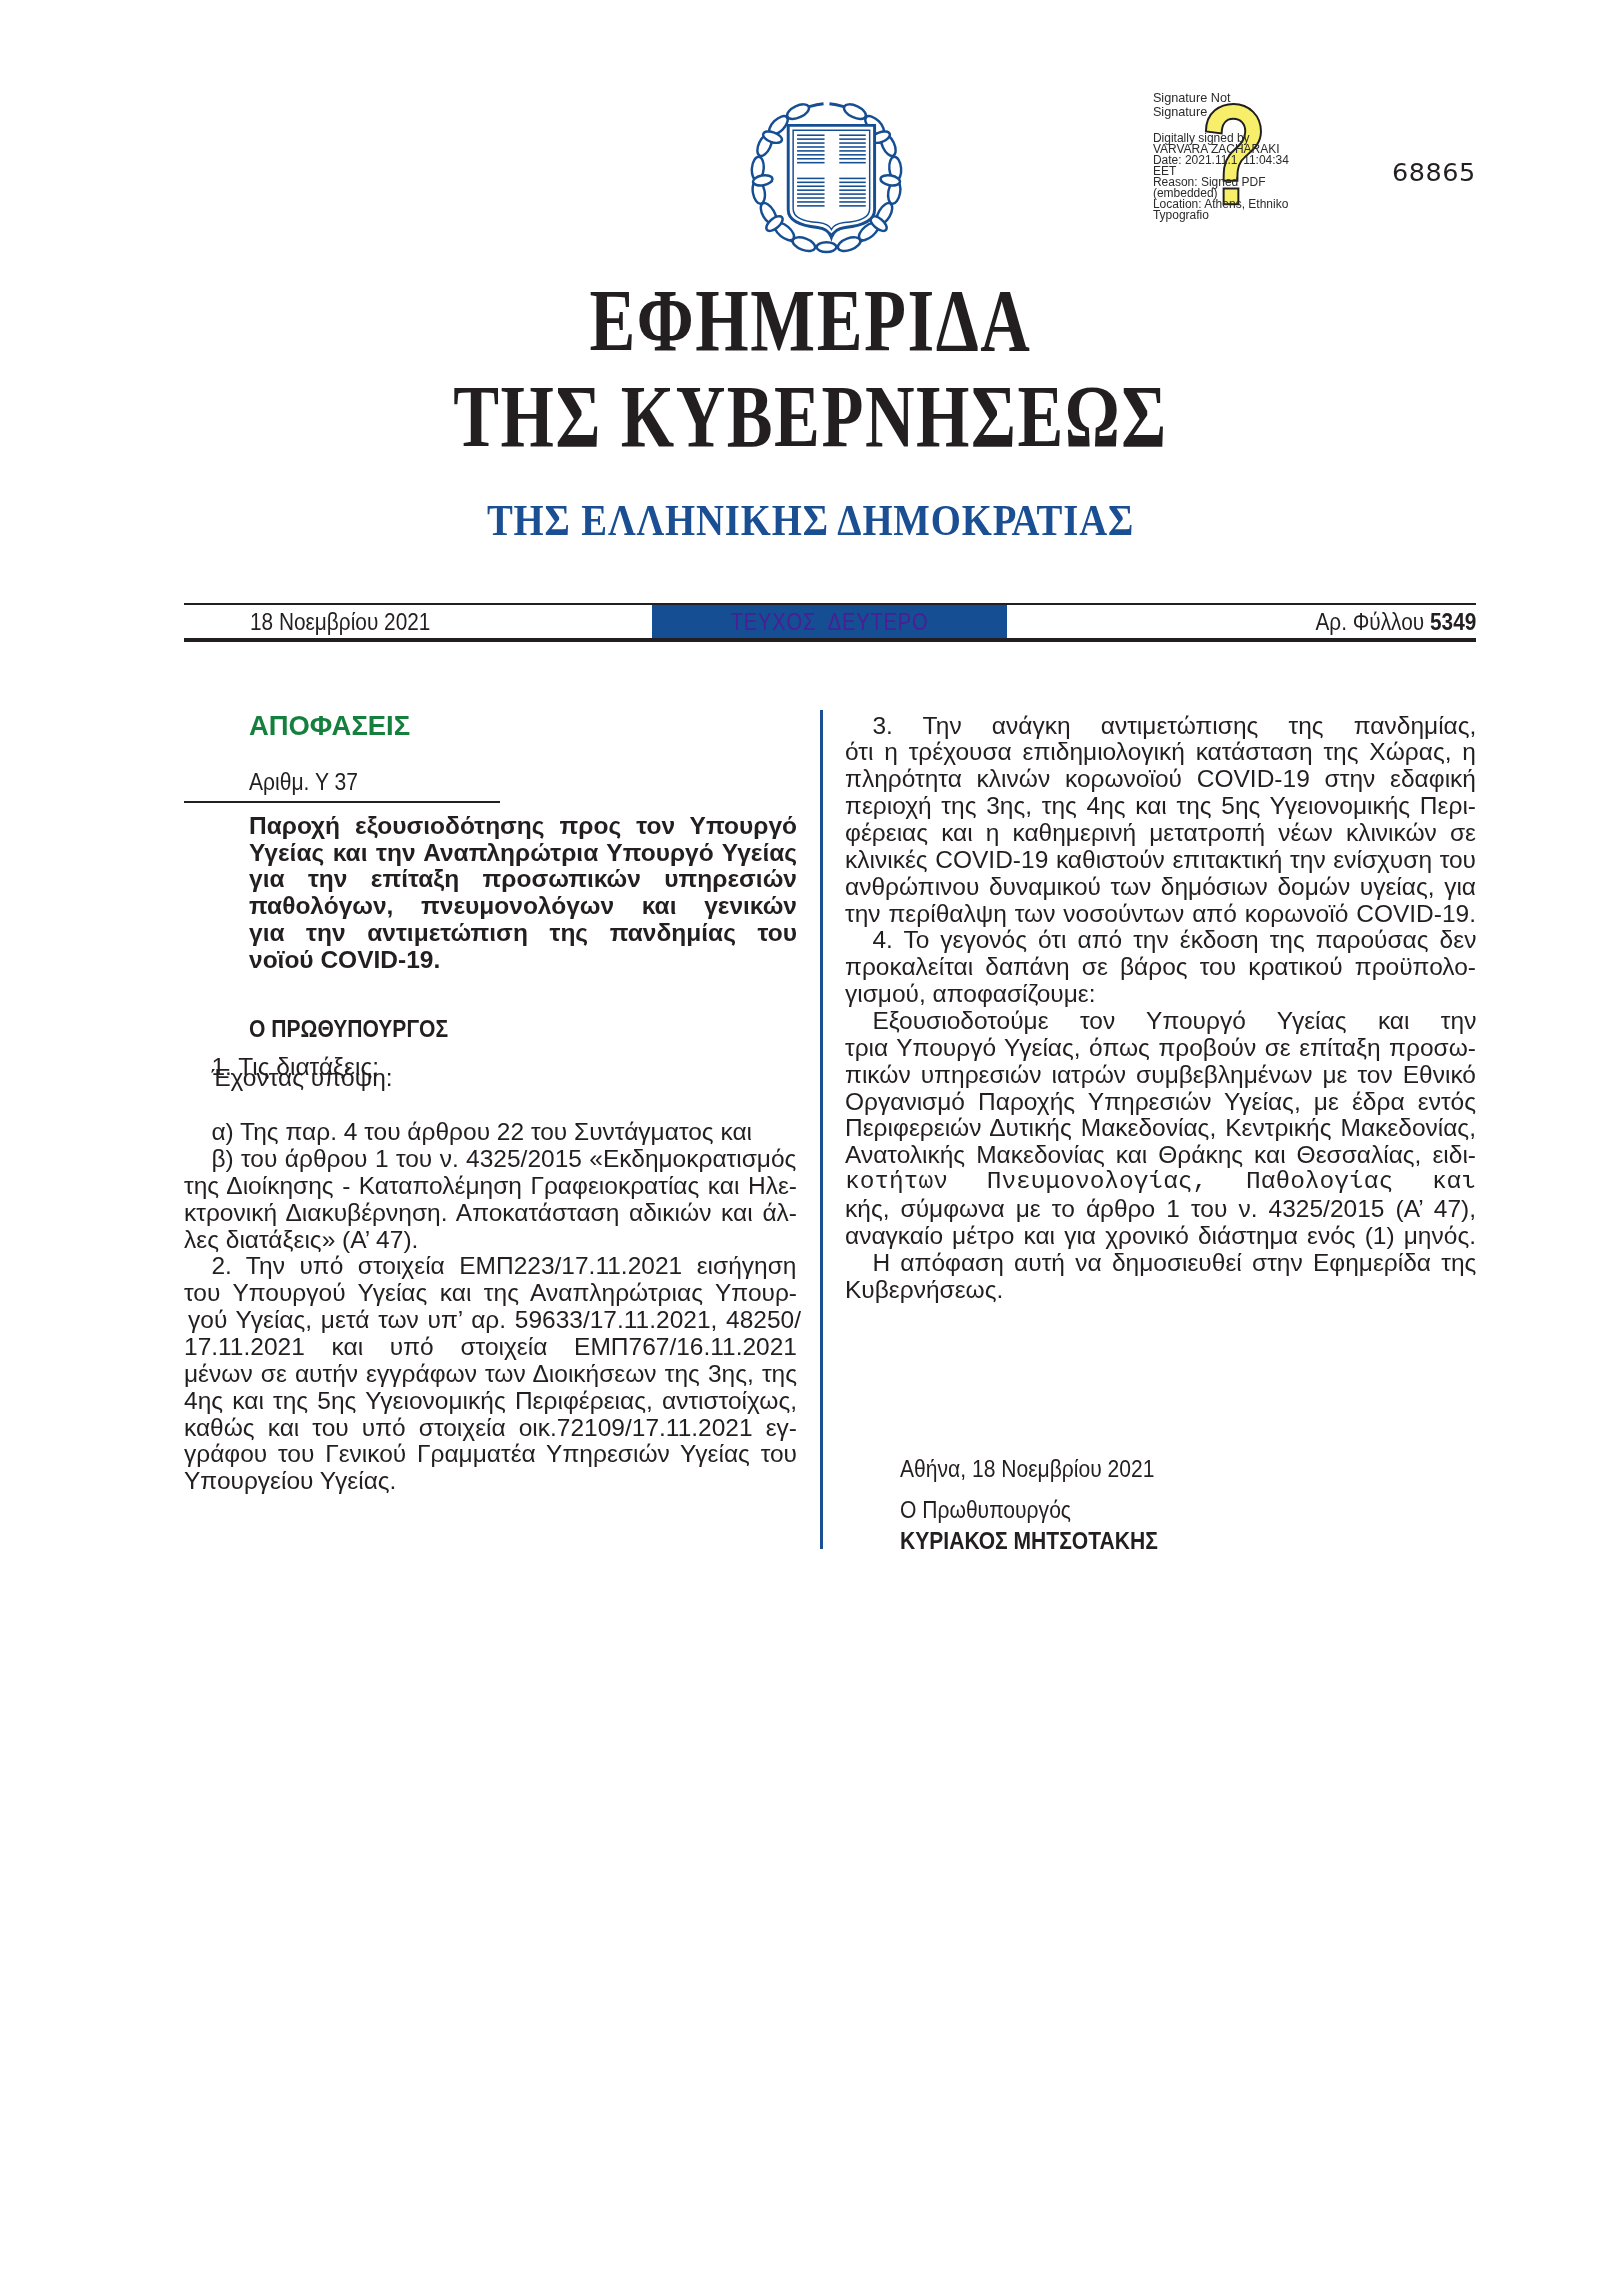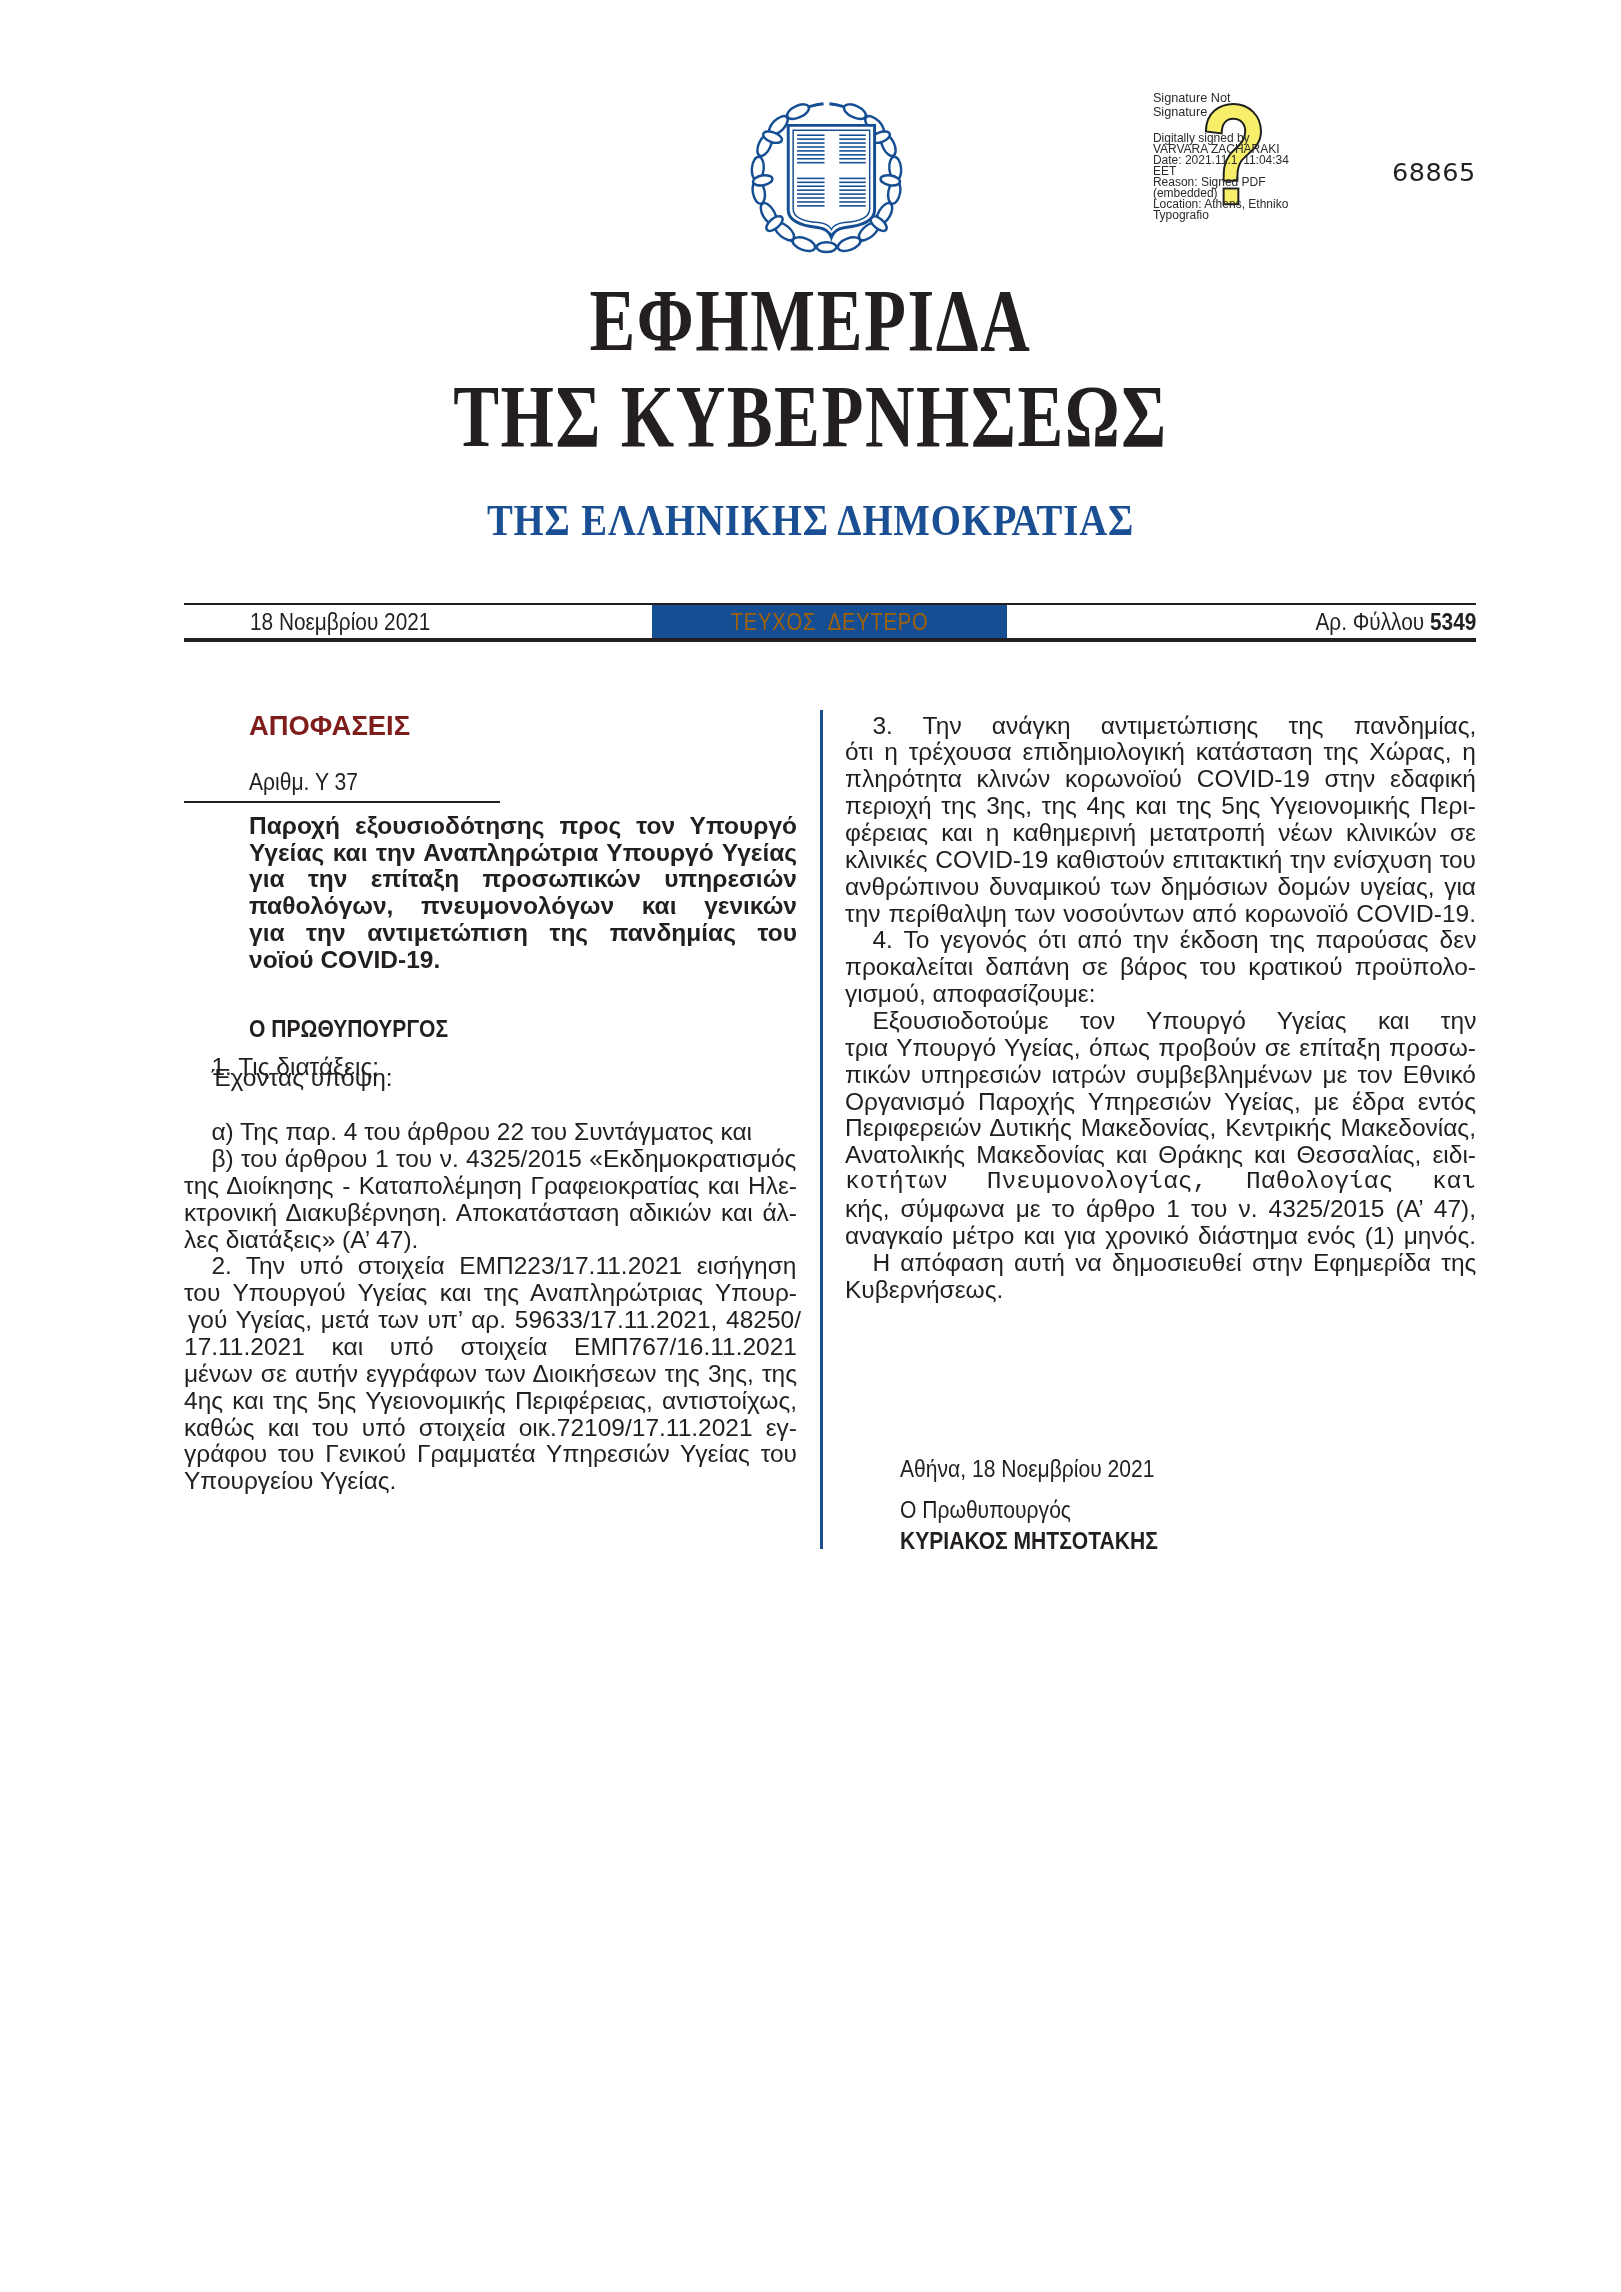--- a/index.html
+++ b/index.html
@@ -25,37 +25,37 @@
           font-weight: bold; transform-origin: center top; }
   #mast1 { top: 277px; font-size: 88px; line-height: 88px; color: #231f20; transform: scaleX(0.78); letter-spacing: 2px; }
   #mast2 { top: 373px; font-size: 88px; line-height: 88px; color: #231f20; transform: scaleX(0.78); letter-spacing: 2px; }
   #mast3 { top: 498px; font-size: 45px; line-height: 45px; color: #1b4f93; transform: scaleX(0.86); letter-spacing: 1px; }
 
   
   #bar-top { left: 184px; top: 603px; width: 1292px; height: 2px; background: #231f20; }
   #bar-bottom { left: 184px; top: 638px; width: 1292px; height: 3.9px; background: #231f20; }
   #bar-blue { left: 652px; top: 605px; width: 355px; height: 33px; background: #164e93; }
   #issue-date { left: 250px; top: 608px; font-size: 24.5px; line-height: 27.4px; transform: scaleX(0.85); transform-origin: left top; }
-  #issue-type { left: 652px; top: 608px; width: 355px; text-align: center; font-size: 24.5px; line-height: 27.4px; color: #a16207;
+  #issue-type { left: 652px; top: 608px; width: 355px; text-align: center; font-size: 24.5px; line-height: 27.4px; color: #4c1d95;
                 letter-spacing: 1px; }
   #issue-type span { display: inline-block; transform: scaleX(0.82); }
   #sheet-no { right: 145px; top: 608px; font-size: 24.5px; line-height: 27.4px; text-align: right; transform: scaleX(0.85); transform-origin: right top; }
   #sheet-no b { font-weight: bold; }
 
   
   #divider { left: 820px; top: 710px; width: 2.9px; height: 839px; background: #1b4f93; }
 
   .col { position: absolute; font-size: 24.5px; line-height: 27px; }
   .col .ln { position: absolute; white-space: nowrap; transform-origin: left top; }
   .col .ln.j { text-align: justify; text-align-last: justify; white-space: normal; height: 27.4px; overflow: hidden; }
 
   #left { left: 184px; top: 0; width: 613px; }
   #right { left: 845px; top: 0; width: 631px; }
 
-  .heading-blue { color: #7f1d1d; font-weight: bold; font-size: 27.4px; }
+  .heading-blue { color: #15803d; font-weight: bold; font-size: 27.4px; }
   .bold { font-weight: bold; }
 
   #num-rule { left: 184px; top: 801px; width: 316px; height: 2px; background: #231f20; }
 
   .cond { transform: scaleX(0.86); transform-origin: left top; }
 </style>
 </head>
 <body>
 
 <div id="emblem" class="abs">

